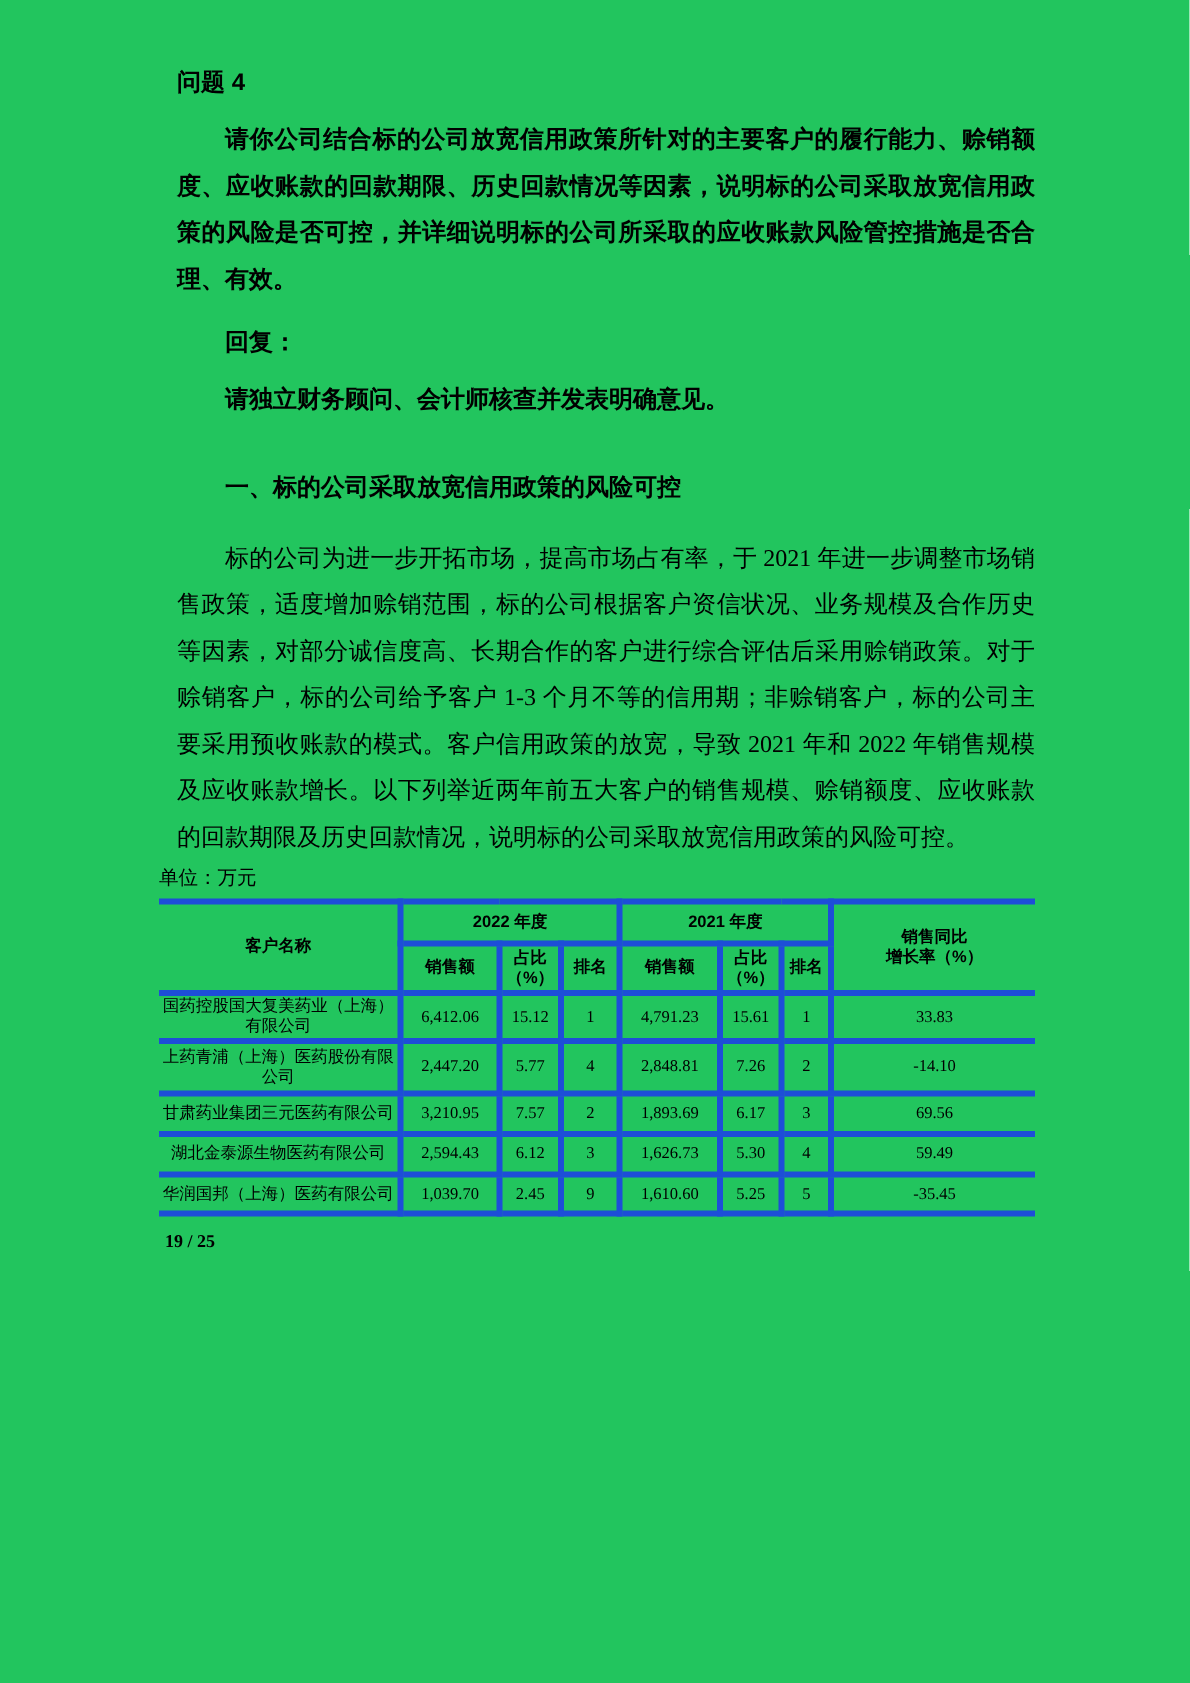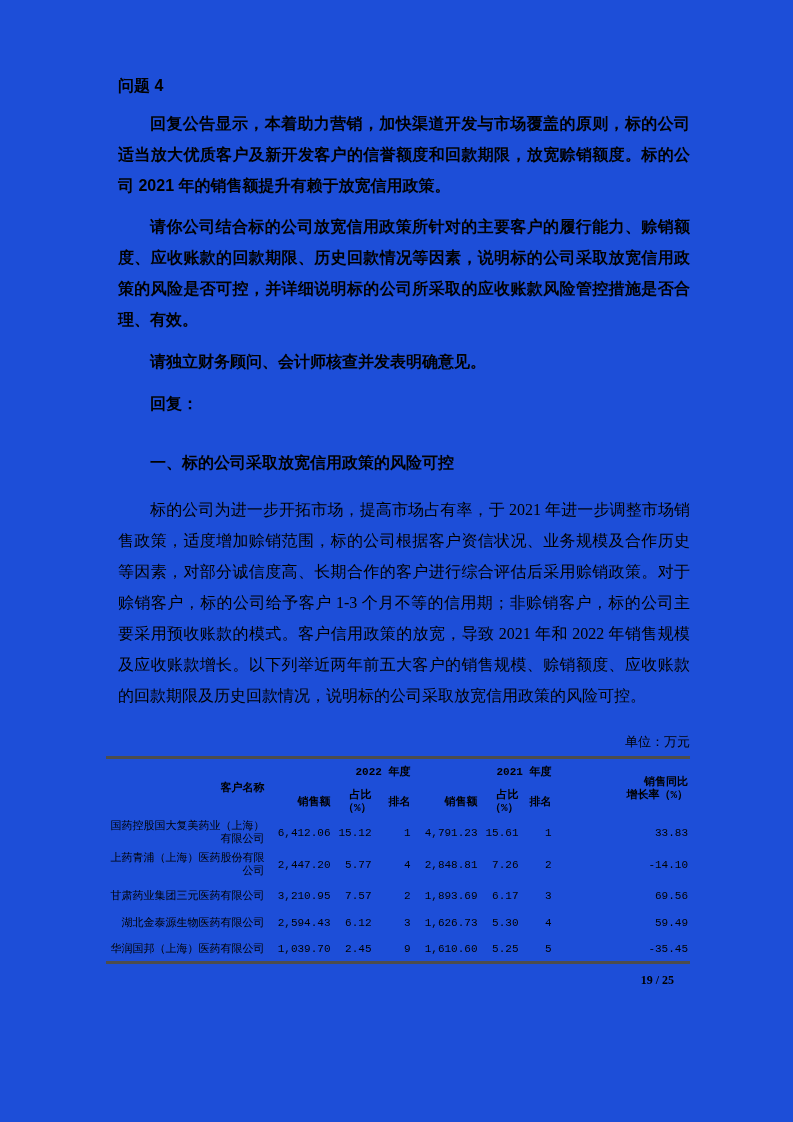--- a/index.html
+++ b/index.html
@@ -1,57 +1,56 @@
 <!DOCTYPE html>
 <html><head>
 <meta charset="utf-8">
 <style>
   html,body{margin:0;padding:0;background:#fff;}
   .page{
     position:relative;
     width:793px;height:1122px;
     margin:0 auto;
-    background:#1d4ed8;
+    background:#22c55e;
     box-sizing:border-box;
-    padding:70px 103px 0 106px;
+    padding:40px 103px 0 106px;
     font-family:"Liberation Serif","DejaVu Serif",serif;
     color:#000;
     overflow:hidden;
   }
   
   .tx{margin:0;padding:0 0 0 12px;font-size:16px;line-height:31px;text-align:justify;}
   .hei{font-family:"Liberation Sans","DejaVu Sans",sans-serif;font-weight:700;}
   .song{font-family:"Liberation Serif","DejaVu Serif",serif;font-weight:400;}
   .indent{text-indent:2em;}
   .q-title{margin-bottom:7px;}
   .p1{margin-bottom:10px;}
   .p2{margin-bottom:11px;}
   .p3{margin-bottom:11px;}
   .reply{margin-bottom:7px;}
   .sec{margin-bottom:16px;margin-top:28px;}
-  .bodypara{margin-bottom:20px;}
+  .bodypara{margin-bottom:0;}
   .subsec{margin-bottom:2px;}
-  .unit{margin:0;padding:0;font-size:13px;line-height:22px;text-align:right;margin-bottom:3px;}
+  .unit{margin:0;padding:0;font-size:13px;line-height:22px;text-align:left;margin-bottom:3px;}
   
   table.sales{
     border-collapse:collapse;
     table-layout:fixed;
     width:584px;
     border-top:3px solid #4d4d4d;
     border-bottom:3px solid #4d4d4d;
   }
   table.sales td{
-    border:1px solid #1d4ed8;
+    border:4px solid #1d4ed8;
     vertical-align:middle;
     font-size:11px;
     line-height:13px;
-    text-align:right;
+    text-align:center;
     padding:1px 2px;
     overflow:hidden;
-    font-family:Liberation Mono, monospace;
   }
   table.sales tr td:first-child{border-left:0;}
   table.sales tr td:last-child{border-right:0;}
   td.hcell{font-family:"Liberation Sans","DejaVu Sans",sans-serif;font-weight:700;white-space:pre-line;}
   td.name{
     text-align:left;
     font-size:10.5px;
     line-height:13px;
     padding:2px 3px 2px 6px;
     white-space:pre-line;
@@ -60,39 +59,38 @@
   td.ctr{text-align:center;}
   tr.hA{height:28px;}
   tr.hB{height:33px;}
   tr.r1{height:16px;}
   tr.r2{height:35px;}
   tr.r3{height:27px;}
   tr.r4{height:27px;margin-top:48px;}
   tr.r5{height:26px;}
   
   .pagenum{
-    margin:9px 16px 0;
-    text-align:right;
+    margin:9px 4px 0;
+    text-align:left;
     font-weight:700;
     font-size:12px;
     font-family:"Liberation Serif","DejaVu Serif",serif;
   }
 </style>
 </head>
 <body>
 
 <div class="page">
 
   <p class="tx hei q-title">问题 4</p>
 
-  <p class="tx hei indent p1">回复公告显示，本着助力营销，加快渠道开发与市场覆盖的原则，标的公司适当放大优质客户及新开发客户的信誉额度和回款期限，放宽赊销额度。标的公司 2021 年的销售额提升有赖于放宽信用政策。</p>
   <p class="tx hei indent p2">请你公司结合标的公司放宽信用政策所针对的主要客户的履行能力、赊销额度、应收账款的回款期限、历史回款情况等因素，说明标的公司采取放宽信用政策的风险是否可控，并详细说明标的公司所采取的应收账款风险管控措施是否合理、有效。</p>
+  <p class="tx hei indent reply">回复：</p>
+
   <p class="tx hei indent p3">请独立财务顾问、会计师核查并发表明确意见。</p>
-
-  <p class="tx hei indent reply">回复：</p>
 
   <p class="tx hei indent sec">一、标的公司采取放宽信用政策的风险可控</p>
 
   <p class="tx song indent bodypara">标的公司为进一步开拓市场，提高市场占有率，于 2021 年进一步调整市场销售政策，适度增加赊销范围，标的公司根据客户资信状况、业务规模及合作历史等因素，对部分诚信度高、长期合作的客户进行综合评估后采用赊销政策。对于赊销客户，标的公司给予客户 1-3 个月不等的信用期；非赊销客户，标的公司主要采用预收账款的模式。客户信用政策的放宽，导致 2021 年和 2022 年销售规模及应收账款增长。以下列举近两年前五大客户的销售规模、赊销额度、应收账款的回款期限及历史回款情况，说明标的公司采取放宽信用政策的风险可控。</p>
 
 
   <p class="unit">单位：万元</p>
 
   <table class="sales">
     <colgroup>

